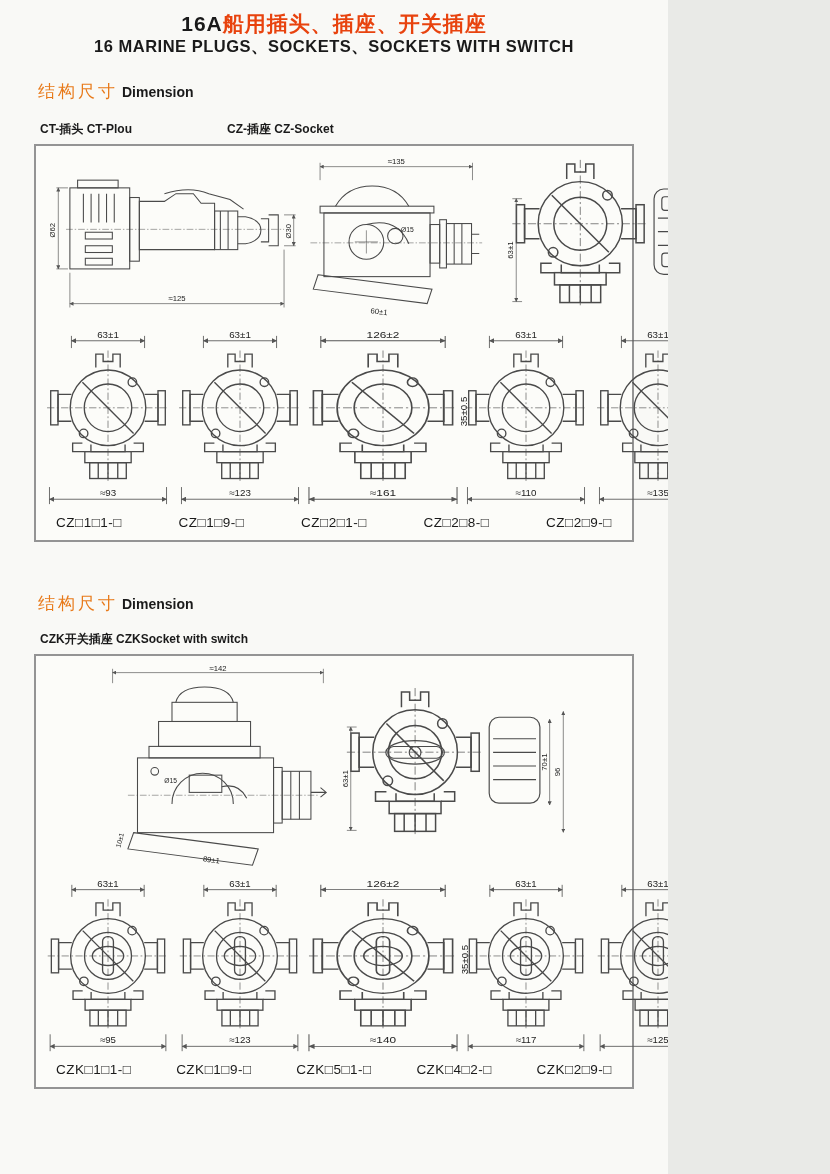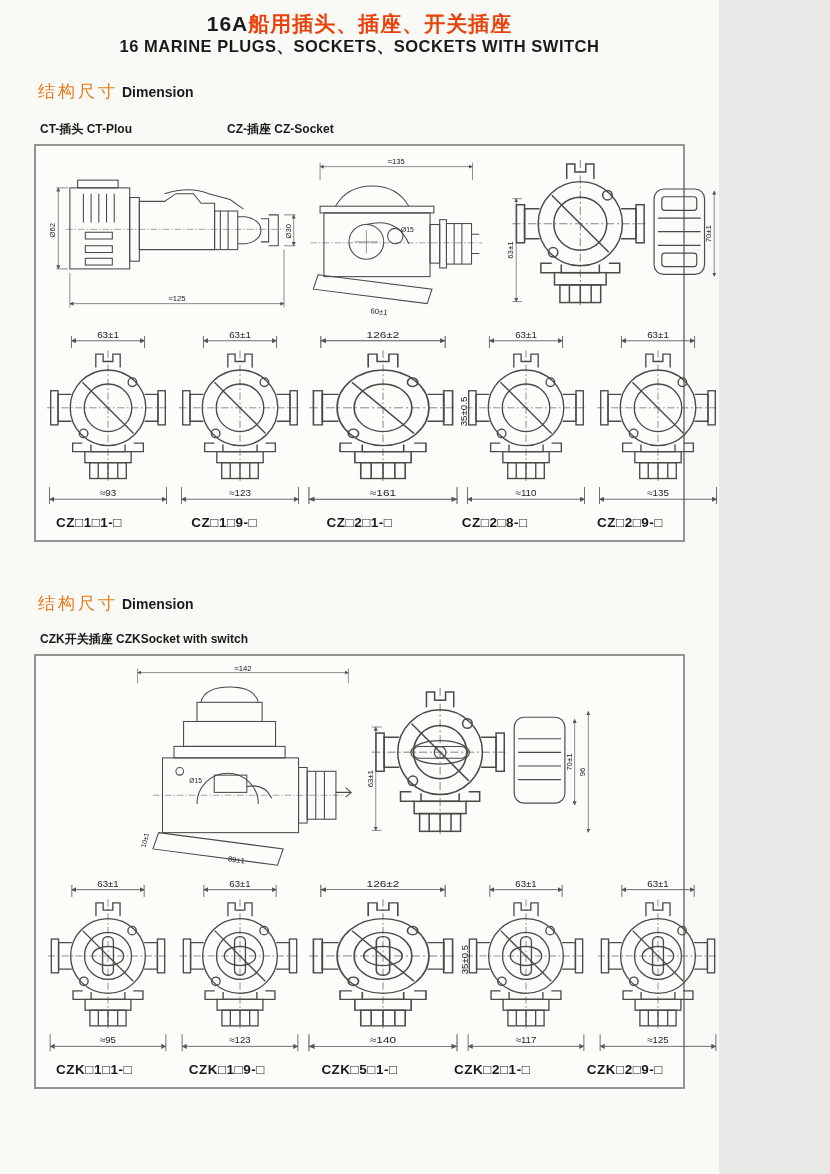--- a/index.html
+++ b/index.html
@@ -1,34 +1,34 @@
 <!DOCTYPE html>
 <html style="--title_accent: #e8430e; --heading_accent: #e87a1a;"><head>
 <meta charset="utf-8">
 <style>
   html,body{margin:0;padding:0;background:#e9eae7;}
-  .page{width:719px;height:1174px;background:#f9f9f6;font-family:"Liberation Sans",sans-serif;
+  .page{width:668px;height:1174px;background:#f9f9f6;font-family:"Liberation Sans",sans-serif;
         box-sizing:border-box;padding:12px 34px 0;position:relative;overflow:hidden;color:#1a1a1a;}
   .title-block{text-align:center;line-height:1.15;}
   .title-line1{font-size:21px;font-weight:bold;letter-spacing:1px;}
   .t-accent{color:var(--title_accent,#e8430e);}
   .title-line2{font-size:16.5px;font-weight:bold;letter-spacing:.5px;margin-top:1px;}
   .section-heading{margin:24px 0 0 4px;display:flex;align-items:baseline;}
   .section-heading.second{margin-top:50px;}
   .h-cn{color:var(--heading_accent,#e87a1a);font-size:17px;font-weight:normal;letter-spacing:3px;}
   .h-en{font-size:14px;font-weight:bold;margin-left:4px;}
   .labels-row{display:flex;font-size:12px;font-weight:bold;margin:18px 0 6px 6px;align-items:flex-end;}
   .label-right{margin-left:95px;}
   .single-label{margin:16px 0 6px 6px;font-size:12px;font-weight:bold;}
   .box{border:2px solid #949494;background:#fcfcf9;padding:4px 6px 2px;}
   .row{display:flex;}
   .top-row{justify-content:space-between;align-items:flex-end;padding:6px 8px 0;}
   .top-row.czk{justify-content:center;align-items:center;padding-top:4px;}
   .front-row{justify-content:space-between;align-items:flex-end;padding:10px 0 0;}
-  .model-row{justify-content:space-between;padding:6px 14px 8px;font-size:13.5px;font-weight:bold;letter-spacing:.5px;align-items:center;}
+  .model-row{justify-content:space-between;padding:6px 14px 8px;font-size:13.5px;font-weight:normal;letter-spacing:.5px;align-items:center;}
   svg{display:block;overflow:visible;}
   svg text{font-family:"Liberation Sans",sans-serif;font-size:8px;fill:#222;}
   .dim line,.dim path{stroke:#555;stroke-width:.7;fill:none;}
   .drawing-note{font-size:7px;}
 </style>
 </head>
 <body>
 
 <svg aria-hidden="true" style="position:absolute;width:0;height:0">
 <defs>
@@ -434,18 +434,18 @@
             <line x1="100" y1="128" x2="100" y2="142"></line>
           <text x="52" y="135" text-anchor="middle">≈125</text>
         </g>
       </svg>
     </div>
 
     <div class="row model-row">
       <span>CZK□1□1-□</span>
       <span>CZK□1□9-□</span>
       <span>CZK□5□1-□</span>
-      <span>CZK□2□1-□</span>
+      <span>CZK□4□2-□</span>
       <span>CZK□2□9-□</span>
     </div>
   </div>
 
 </div>
 
 </body></html>

